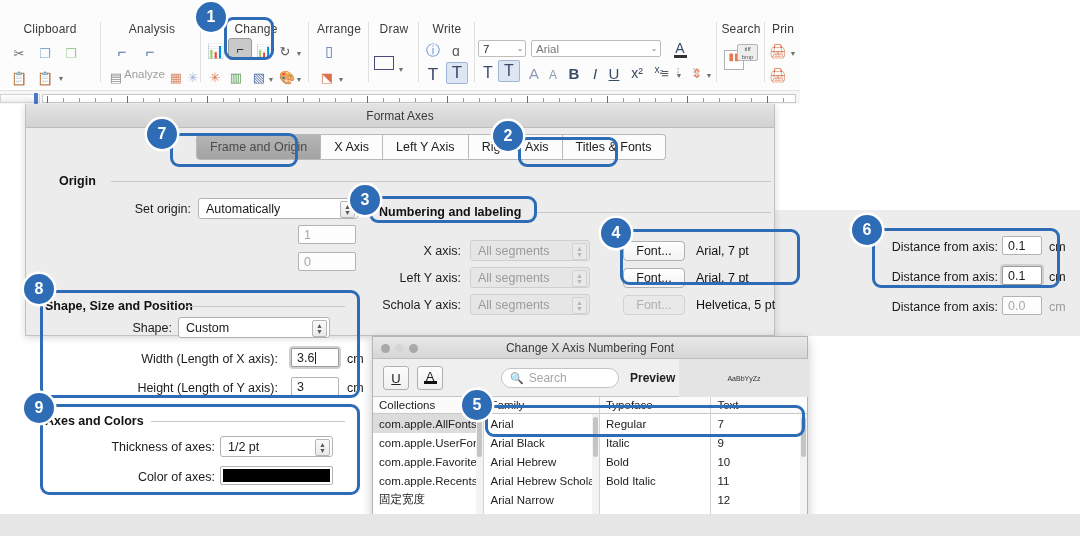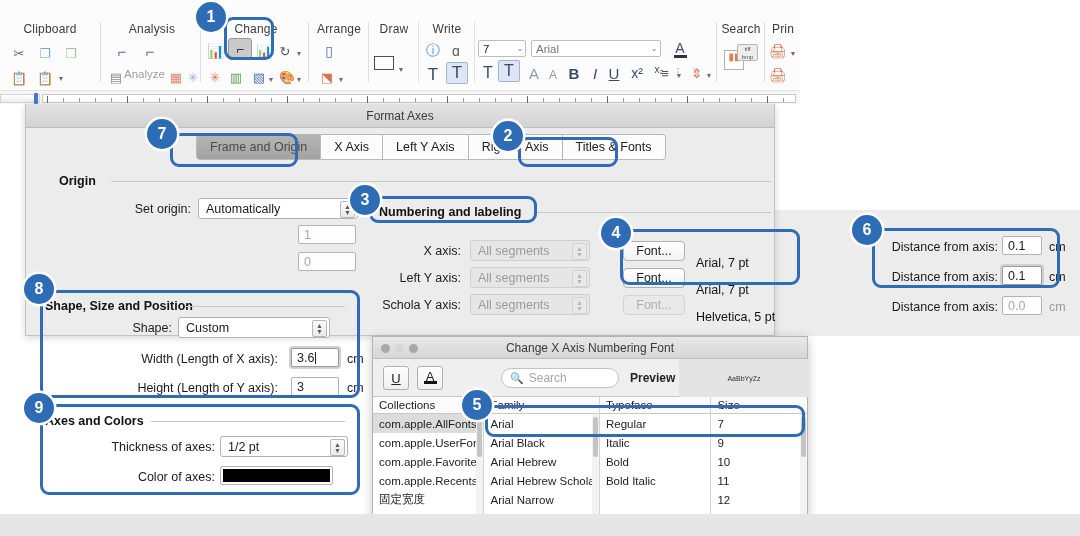--- a/index.html
+++ b/index.html
@@ -77,21 +77,21 @@
              border-radius:2px; display:flex; flex-direction:column;
              align-items:center; justify-content:center; line-height:6px;
              font-size:7px; color:#5a5a5a; }
   .popup.dim .stepper { background:#e9e9e9; border-color:#d2d2d2; color:#b5b5b5; }
 
   .btn { position:absolute; height:20px; background:linear-gradient(#ffffff,#f2f2f2);
          border:1px solid #b0b0b0; border-radius:4px;
          display:flex; align-items:center; justify-content:center;
          font-size:12.5px; color:#1b1b1b; }
   .btn.dim { background:#e9e9e9; border-color:#d3d3d3; color:#b0b0b0; }
-  .val { position:absolute; font-size:12.5px; color:#111; white-space:nowrap;margin-top:12px; }
+  .val { position:absolute; font-size:12.5px; color:#111; white-space:nowrap; }
   .unit { position:absolute; font-size:12.5px; color:#1b1b1b; }
   .unit.dim { color:#9b9b9b; }
 
   .swatch { position:absolute; height:19px; background:#ffffff;
             border:1px solid #b3b3b3; border-radius:2px; padding:2px; }
   .swatch-in { width:100%; height:100%; background:#000; }
 
   
   .fd { position:absolute; left:372px; top:336px; width:436px; height:200px;
         background:#efefef; border:1px solid #b4b4b4;
@@ -396,21 +396,21 @@
   <div class="lbl" style="left:118px;top:381px;width:160px">Height (Length of Y axis):</div>
   <div class="tfield" style="left:291px;top:377px;width:48px">3</div>
   <div class="unit" style="left:347px;top:381px">cm</div>
 </div>
 
 <div>
   <div class="sect-title" style="left:45px;top:414px">Axes and Colors</div>
   <div class="sect-rule" style="left:151px;top:421px;width:194px"></div>
 
   <div class="lbl" style="left:100px;top:440px;width:115px">Thickness of axes:</div>
-  <div class="popup" style="left:220px;top:436px;width:128px">
+  <div class="popup" style="left:220px;top:436px;width:113px">
     <span>1/2 pt</span>
     <span class="stepper">▲<br>▼</span>
   </div>
 
   <div class="lbl" style="left:105px;top:470px;width:110px">Color of axes:</div>
   <div class="swatch" style="left:220px;top:466px;width:113px">
     <div class="swatch-in"></div>
   </div>
 </div>
 
@@ -467,21 +467,21 @@
     <div class="col" style="width:112px">
       <div class="colhdr">Typeface</div>
       <div class="cell selbox">Regular</div>
       <div class="cell">Italic</div>
       <div class="cell">Bold</div>
       <div class="cell">Bold Italic</div>
       <div class="cell"></div>
     </div>
 
     <div class="col" style="width:96px;border-right:none">
-      <div class="colhdr">Size</div>
+      <div class="colhdr">Text</div>
       <div class="cell selbox">7</div>
       <div class="cell">9</div>
       <div class="cell">10</div>
       <div class="cell">11</div>
       <div class="cell">12</div>
       <div class="cell">13</div>
       <div class="scroll">
           <div class="scroll-th"></div>
         </div>
     </div>

